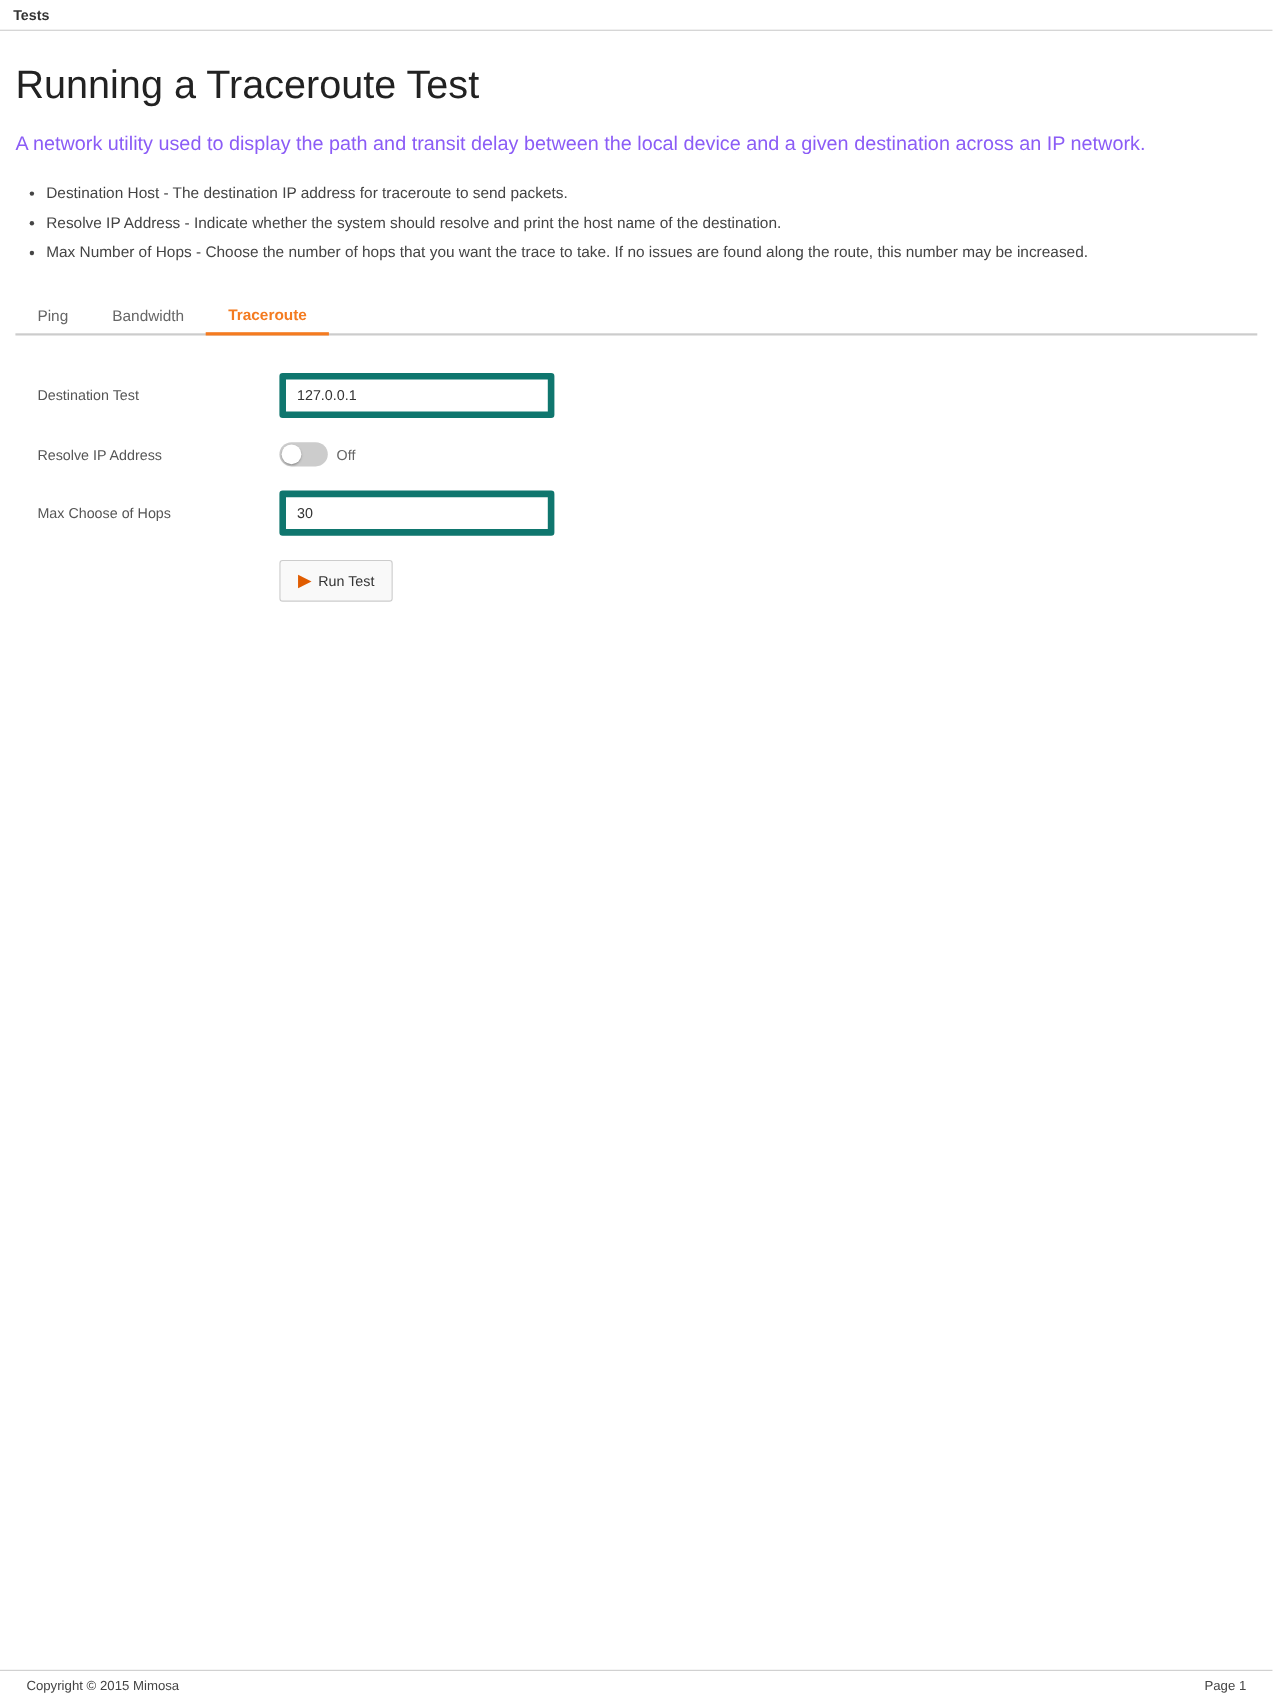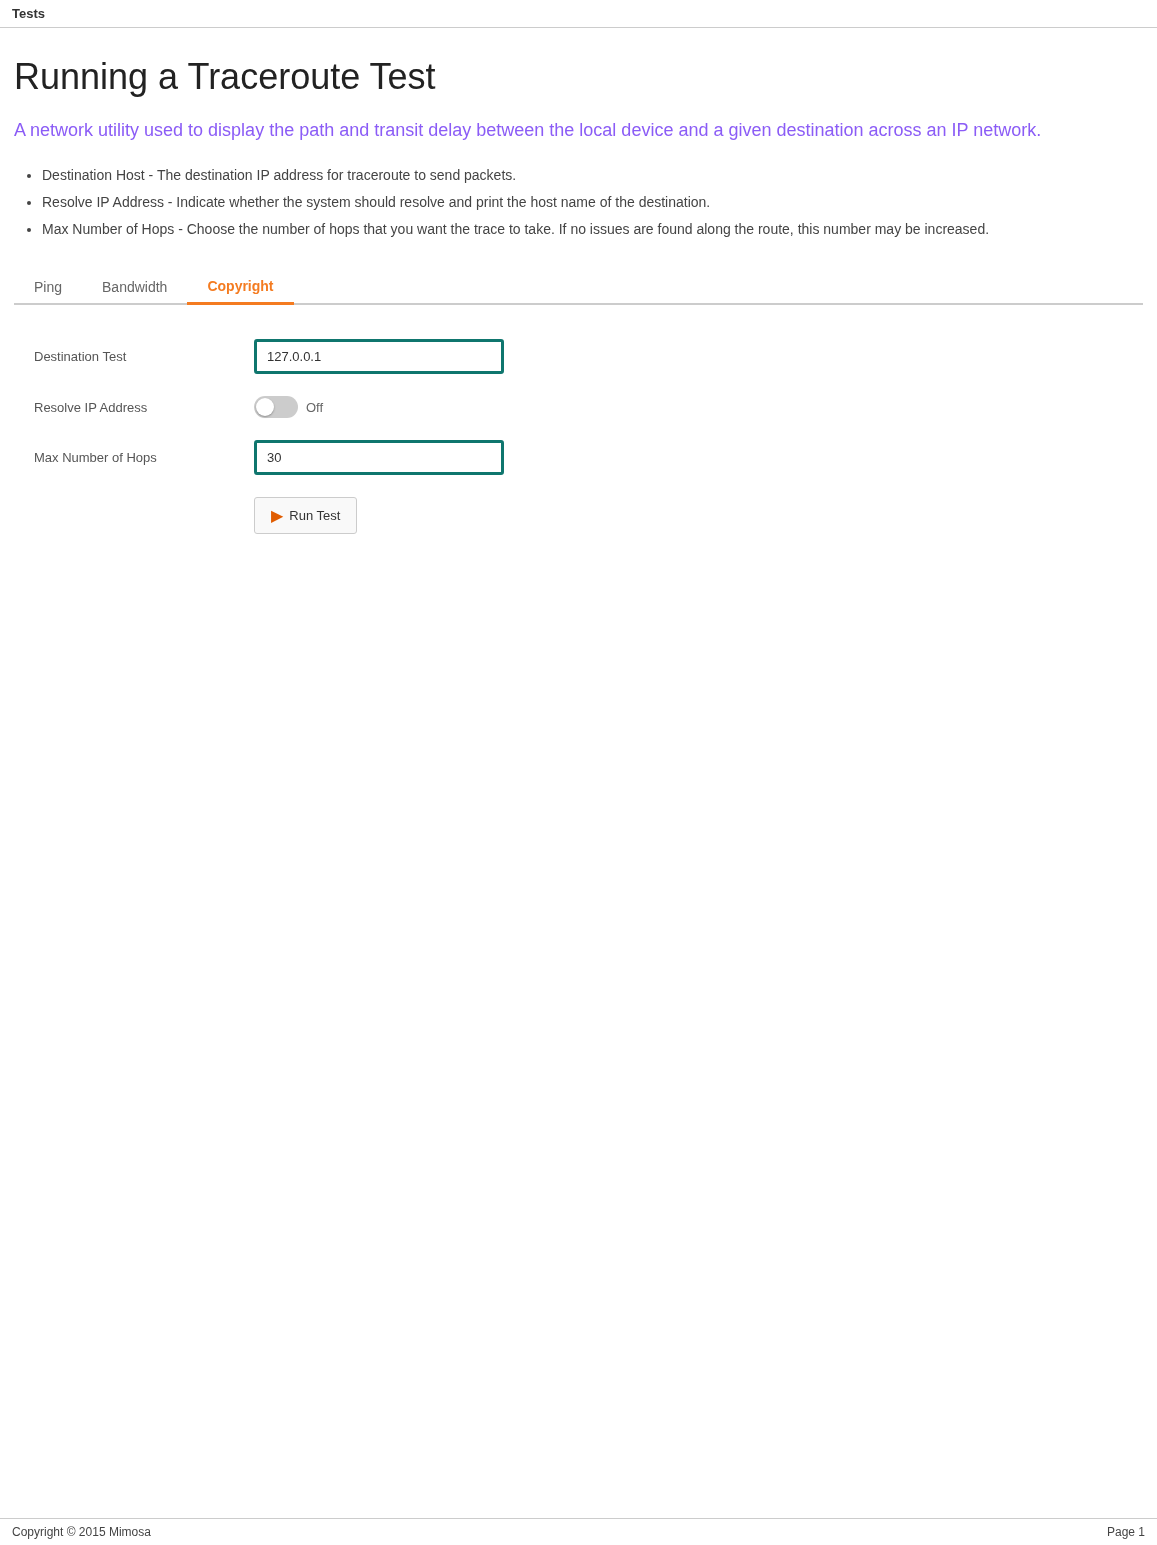--- a/index.html
+++ b/index.html
@@ -108,21 +108,21 @@
 
     .form-label {
       width: 220px;
       font-size: 13px;
       color: #555;
     }
 
     .form-input {
       width: 250px;
       padding: 7px 10px;
-      border: 3px solid #0f766e;
+      border: 6px solid #0f766e;
       border-radius: 3px;
       font-size: 13px;
       color: #333;
       background: #fff;
     }
 
     
     .toggle-container {
       display: flex;
       align-items: center;
@@ -174,21 +174,21 @@
     }
 
     
     .footer {
       position: absolute;
       bottom: 0;
       left: 0;
       right: 0;
       display: flex;
       border-top: 1px solid #ccc;
-      padding: 6px 12px;
+      padding: 6px 24px;
       font-size: 12px;
       color: #444;
     }
 
     .footer-left {
       flex: 1;
     }
 
     .footer-right {
       text-align: right;
@@ -209,42 +209,42 @@
 
   <ul class="bullet-list">
     <li>Destination Host - The destination IP address for traceroute to send packets.</li>
     <li>Resolve IP Address - Indicate whether the system should resolve and print the host name of the destination.</li>
     <li>Max Number of Hops - Choose the number of hops that you want the trace to take. If no issues are found along the route, this number may be increased.</li>
   </ul>
 
   <div class="tabs">
     <button class="tab">Ping</button>
     <button class="tab">Bandwidth</button>
-    <button class="tab active">Copyright</button>
+    <button class="tab active">Traceroute</button>
   </div>
 
   <div class="form-section">
 
     <div class="form-row">
       <label class="form-label">Destination Test</label>
       <input class="form-input" type="text" value="127.0.0.1" style="">
     </div>
 
     <div class="form-row">
       <label class="form-label">Resolve IP Address</label>
       <div class="toggle-container">
         <div class="toggle-switch">
           <div class="toggle-knob"></div>
         </div>
         <span class="toggle-label">Off</span>
       </div>
     </div>
 
     <div class="form-row">
-      <label class="form-label">Max Number of Hops</label>
+      <label class="form-label">Max Choose of Hops</label>
       <input class="form-input" type="text" value="30" style="">
     </div>
 
     <div class="form-row">
       <div style="width:220px"></div>
       <button class="run-test-btn">
         <span class="run-test-icon">▶</span>
         <span>Run Test</span>
       </button>
     </div>

